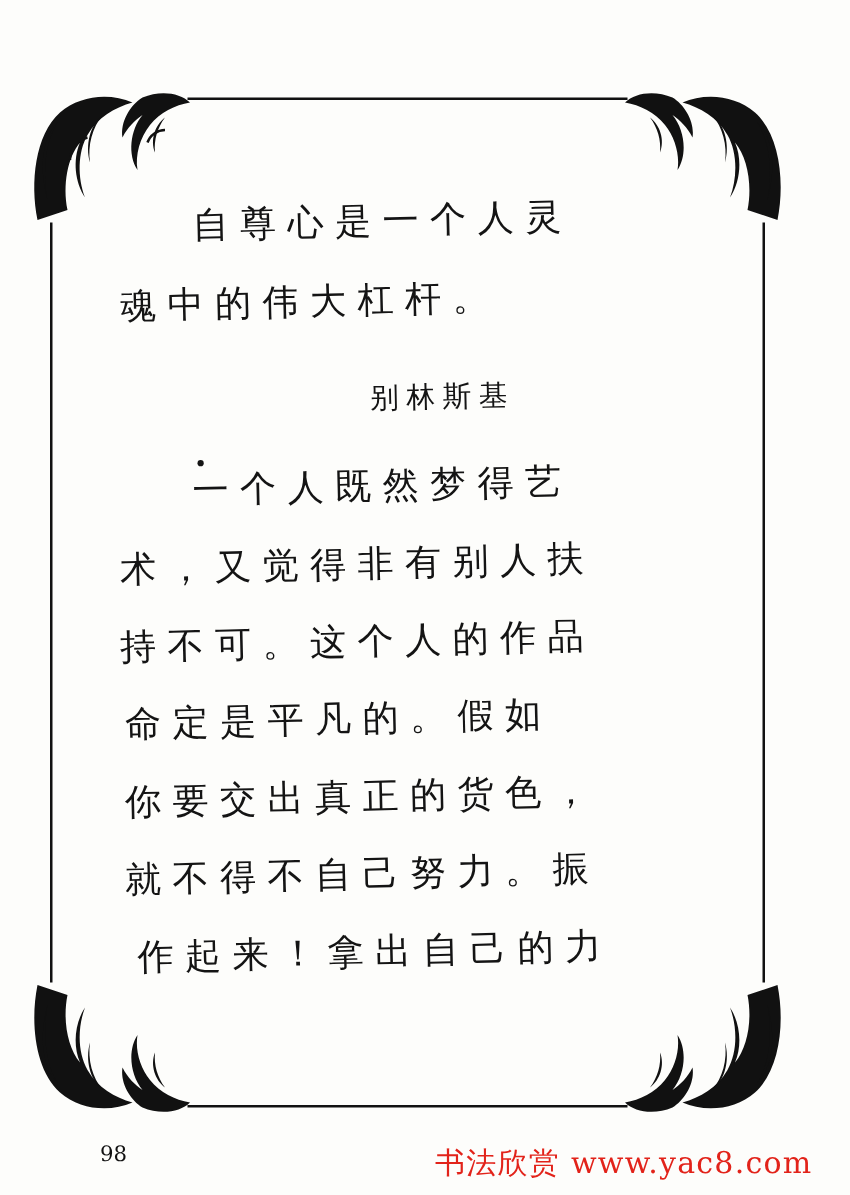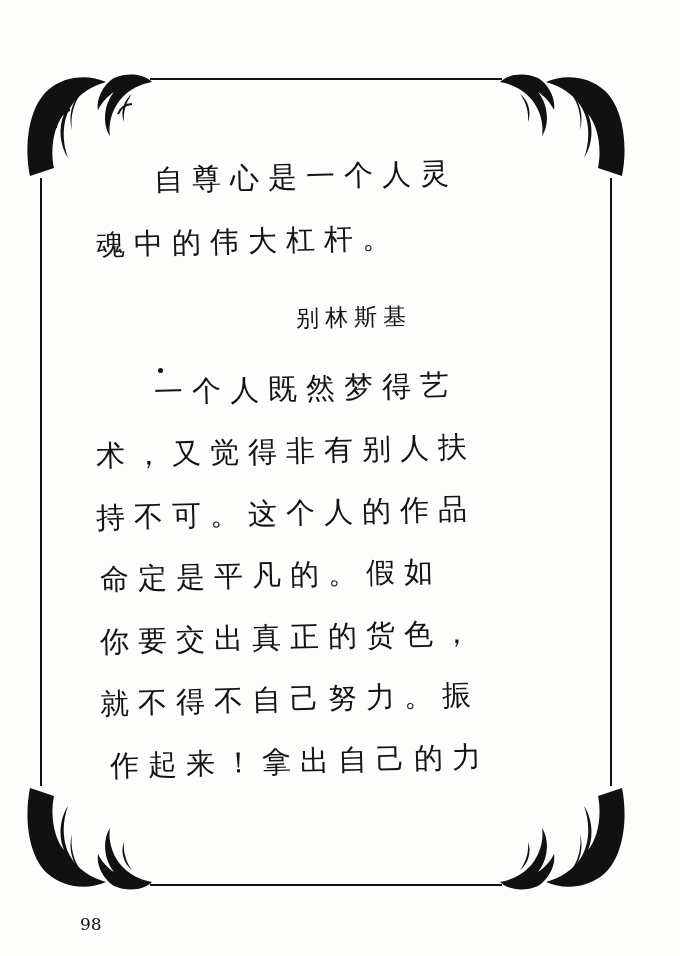--- a/index.html
+++ b/index.html
@@ -208,14 +208,18 @@
 
     <div class="hw line" style="top: 488px; left: 4px;">你要交出真正的货色，</div>
 
     <div class="hw line" style="top: 550px; left: 4px;">就不得不自己努力。振</div>
 
     <div class="hw line" style="top: 612px; left: 14px;">作起来！拿出自己的力</div>
   </div>
 
   <div class="page-number">98</div>
 
+  <div class="watermark">
+    <span>书法欣赏</span>
+    <span class="url">www.yac8.com</span>
+  </div>
 
 </div>
 
 </body></html>

